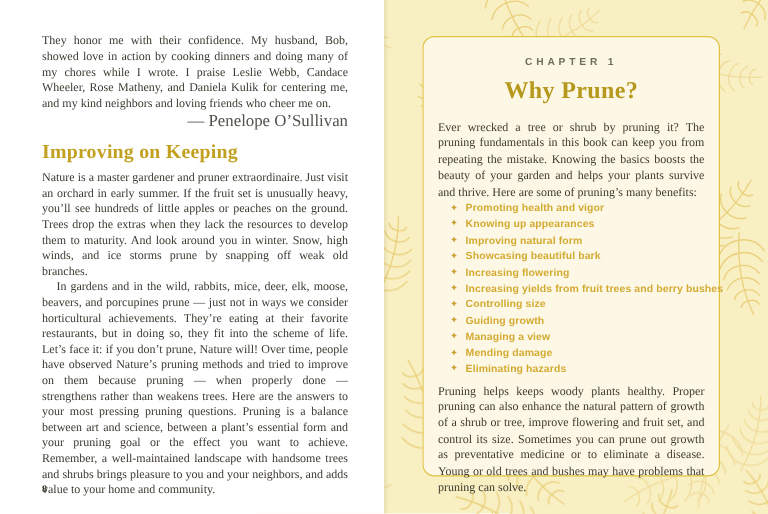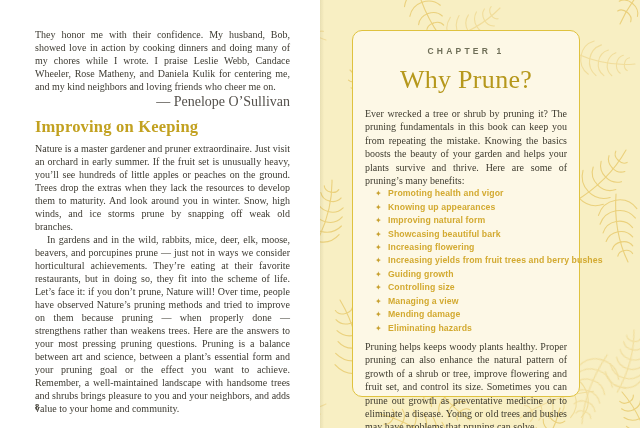--- a/index.html
+++ b/index.html
@@ -34,31 +34,31 @@
     width:320px; height:428px; background:#f8efc3; position:relative; overflow:hidden;
   }
   .spine {
     position:absolute; left:0; top:0; width:4px; height:428px;
     background:linear-gradient(to right, rgba(120,110,60,0.12), rgba(120,110,60,0));
     z-index:3;
   }
   .leaf-pattern { position:absolute; left:0; top:0; z-index:1; }
 
   .card {
-    position:absolute; left:32px; top:30px; width:228px; height:367px;
+    position:absolute; left:32px; top:30px; width:248px; height:367px;
     background:#fdf8e6; border:1.5px solid #dfc23f; border-radius:10px;
     padding:15px 12px 8px; z-index:2;
   }
   .chapter-label {
     text-align:center; font-family:"Liberation Sans", sans-serif;
     font-weight:bold; font-size:8.5px; letter-spacing:3.2px; color:#6f6f58;
   }
   .card-title {
-    text-align:center; font-family:"Liberation Serif", serif; font-weight:normal;
-    font-size:26px; color:#b6981c; margin:9px 0 12px; letter-spacing:0.3px;
+    text-align:center; font-family:"Liberation Serif", serif; font-weight:bold;
+    font-size:20px; color:#b6981c; margin:9px 0 12px; letter-spacing:0.3px;
   }
   .card-body {
     font-size:10px; line-height:13.4px; text-align:justify; color:#3e3b2f;
     font-family:"Liberation Serif", serif;
   }
   .benefits { list-style:none; margin:0 0 5px; padding-left:10px; }
   .benefits li {
     font-family:"Liberation Sans", sans-serif; font-size:8.7px; font-weight:bold;
     line-height:12.4px; color:#d3aa31; white-space:nowrap; letter-spacing:0.1px;
   }
@@ -139,23 +139,23 @@
           <li><span class="bullet">✦</span><span>Knowing up appearances</span></li>
 
           <li><span class="bullet">✦</span><span>Improving natural form</span></li>
 
           <li><span class="bullet">✦</span><span>Showcasing beautiful bark</span></li>
 
           <li><span class="bullet">✦</span><span>Increasing flowering</span></li>
 
           <li><span class="bullet">✦</span><span>Increasing yields from fruit trees and berry bushes</span></li>
 
+          <li><span class="bullet">✦</span><span>Controlling size</span></li>
+
           <li><span class="bullet">✦</span><span>Guiding growth</span></li>
-
-          <li><span class="bullet">✦</span><span>Controlling size</span></li>
 
           <li><span class="bullet">✦</span><span>Managing a view</span></li>
 
           <li><span class="bullet">✦</span><span>Mending damage</span></li>
 
           <li><span class="bullet">✦</span><span>Eliminating hazards</span></li>
         </ul>
       <p class="card-body">Pruning helps keeps woody plants healthy. Proper pruning can also enhance the natural pattern of growth of a shrub or tree, improve flowering and fruit set, and control its size. Sometimes you can prune out growth as preventative medicine or to eliminate a disease. Young or old trees and bushes may have problems that pruning can solve.</p>
     </div>
   </div>

